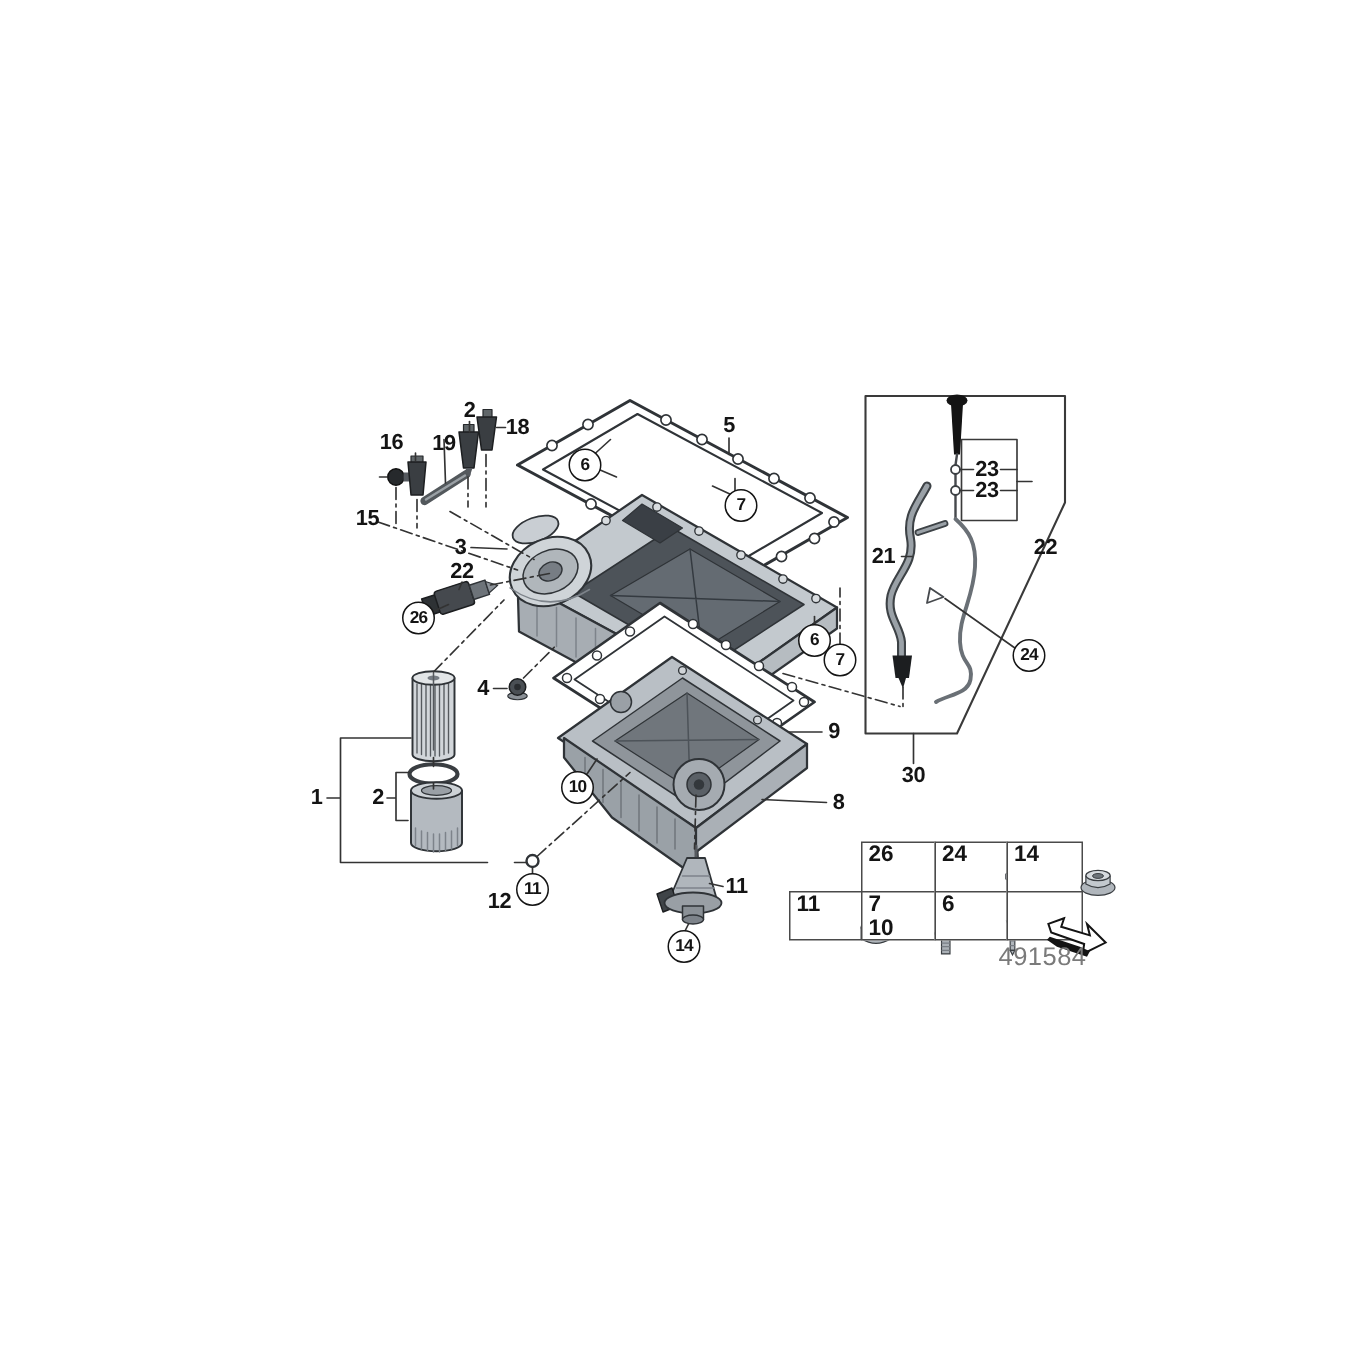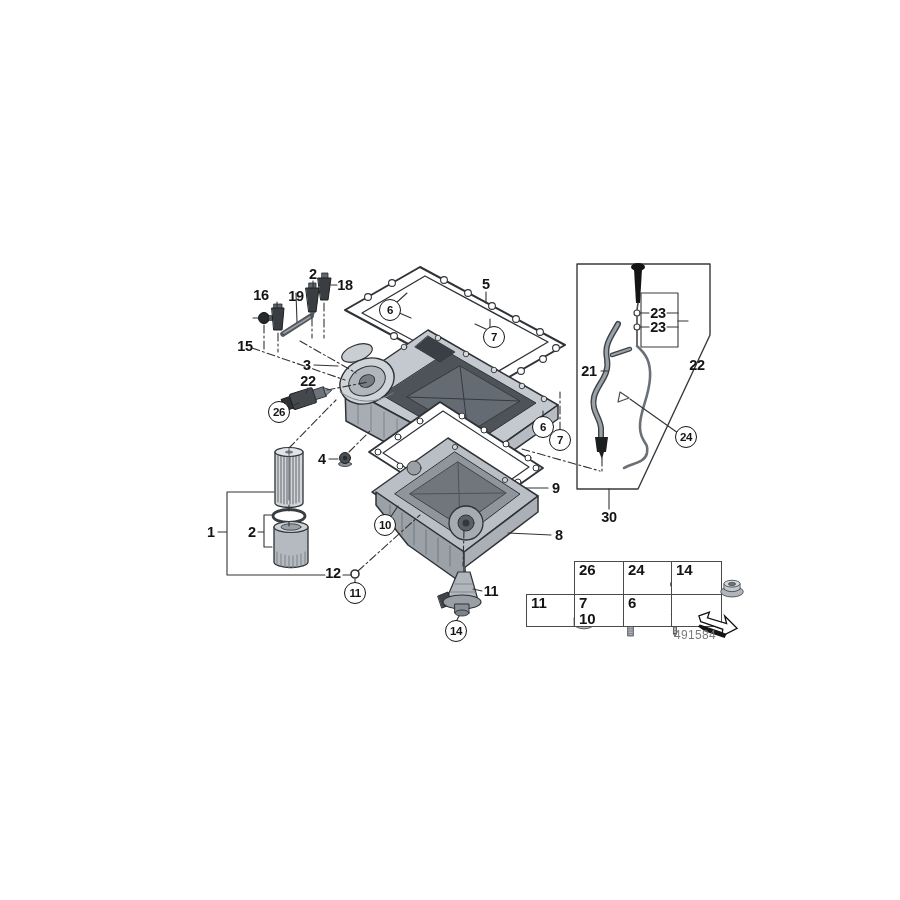--- a/index.html
+++ b/index.html
@@ -19,21 +19,21 @@
     position:absolute;border:1.4px solid #4a4a4a;background:#fff;box-sizing:border-box;z-index:3;
   }
   #legend .labels{
     position:absolute;left:4px;top:0px;display:flex;flex-direction:column;
     font-weight:bold;font-size:15px;line-height:15.5px;color:#141414;
   }
   #legend .icon{position:absolute;right:3px;top:50%;transform:translateY(-50%);line-height:0;}
   #legend .icon.center{left:50%;right:auto;transform:translate(-50%,-50%);}
   .doc-number{
     position:absolute;left:660px;top:628px;width:70px;text-align:center;
-    font-size:12px;color:#7a7a7a;z-index:3;letter-spacing:0.3px;
+    font-size:17px;color:#7a7a7a;z-index:3;letter-spacing:0.3px;
   }
 </style>
 </head>
 <body>
 
 <div class="stage">
 
   <svg width="900" height="900" viewBox="0 0 900 900" stroke-linejoin="round" stroke-linecap="round">
 
     <g>
@@ -246,21 +246,21 @@
       <div class="callout" style="left: 322px; top: 459px;">4</div>
       <div class="callout" style="left: 486px; top: 284px;">5</div>
       <div class="callout circled" style="left: 390px; top: 310px;">6</div>
       <div class="callout circled" style="left: 494px; top: 337px;">7</div>
       <div class="callout circled" style="left: 543px; top: 427px;">6</div>
       <div class="callout circled" style="left: 560px; top: 440px;">7</div>
       <div class="callout" style="left: 559px; top: 535px;">8</div>
       <div class="callout" style="left: 556px; top: 488px;">9</div>
       <div class="callout circled" style="left: 385px; top: 525px;">10</div>
       <div class="callout circled" style="left: 355px; top: 593px;">11</div>
-      <div class="callout" style="left: 333px; top: 573px; text-align: right;">12</div>
+      <div class="callout" style="left: 333px; top: 601px; text-align: right;">12</div>
       <div class="callout" style="left: 491px; top: 591px;">11</div>
       <div class="callout circled" style="left: 456px; top: 631px;">14</div>
       <div class="callout" style="left: 245px; top: 318px; margin-top: 28px;">15</div>
       <div class="callout" style="left: 261px; top: 295px;">16</div>
       <div class="callout" style="left: 313px; top: 274px;">2</div>
       <div class="callout" style="left: 345px; top: 285px;">18</div>
       <div class="callout" style="left: 296px; top: 296px;">19</div>
       <div class="callout" style="left: 609px; top: 517px;">30</div>
       <div class="callout" style="left: 589px; top: 371px;">21</div>
       <div class="callout" style="left: 697px; top: 325px; margin-top: 40px;">22</div>

